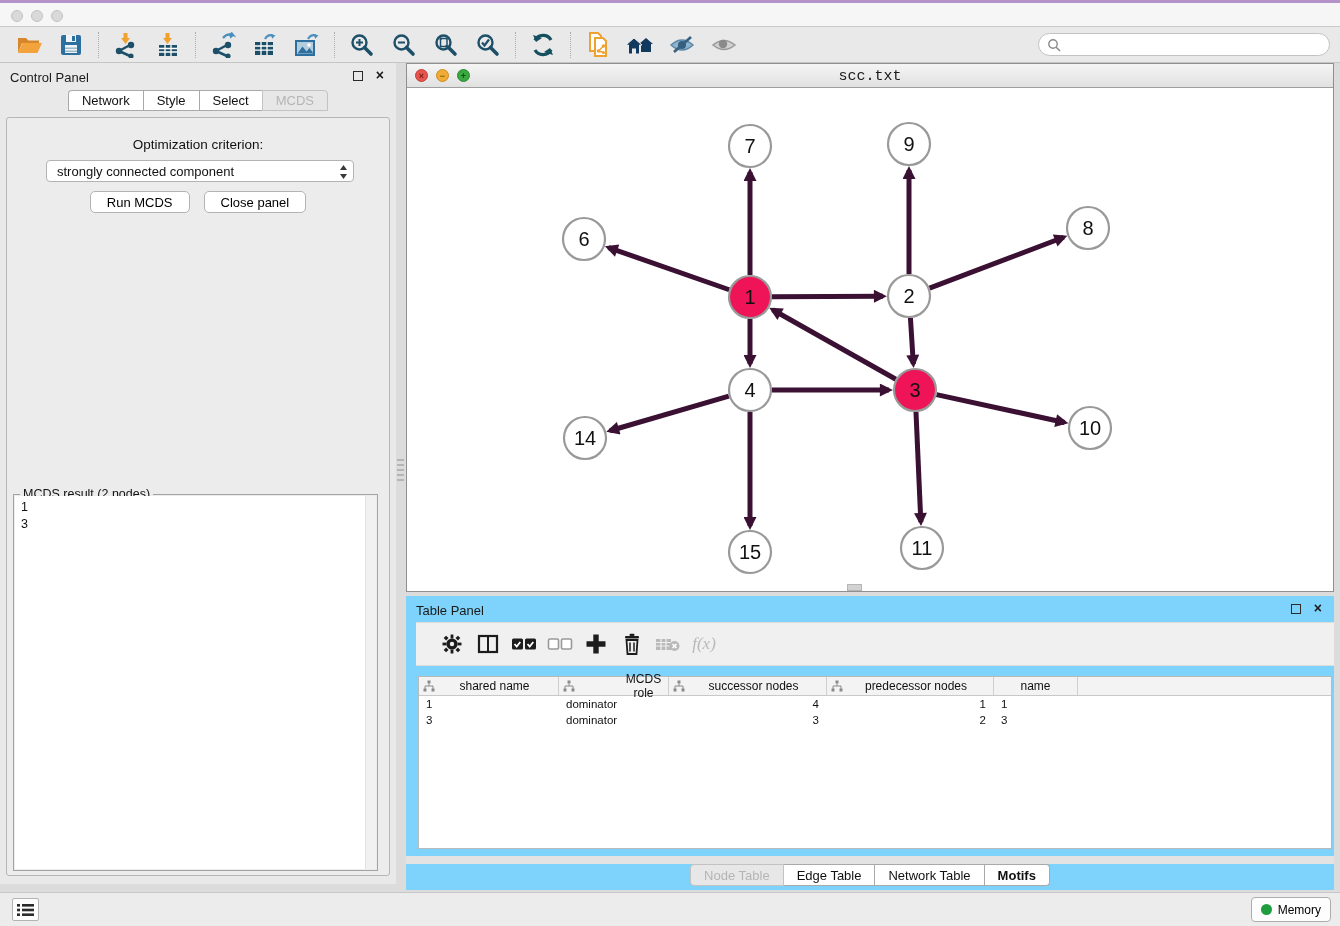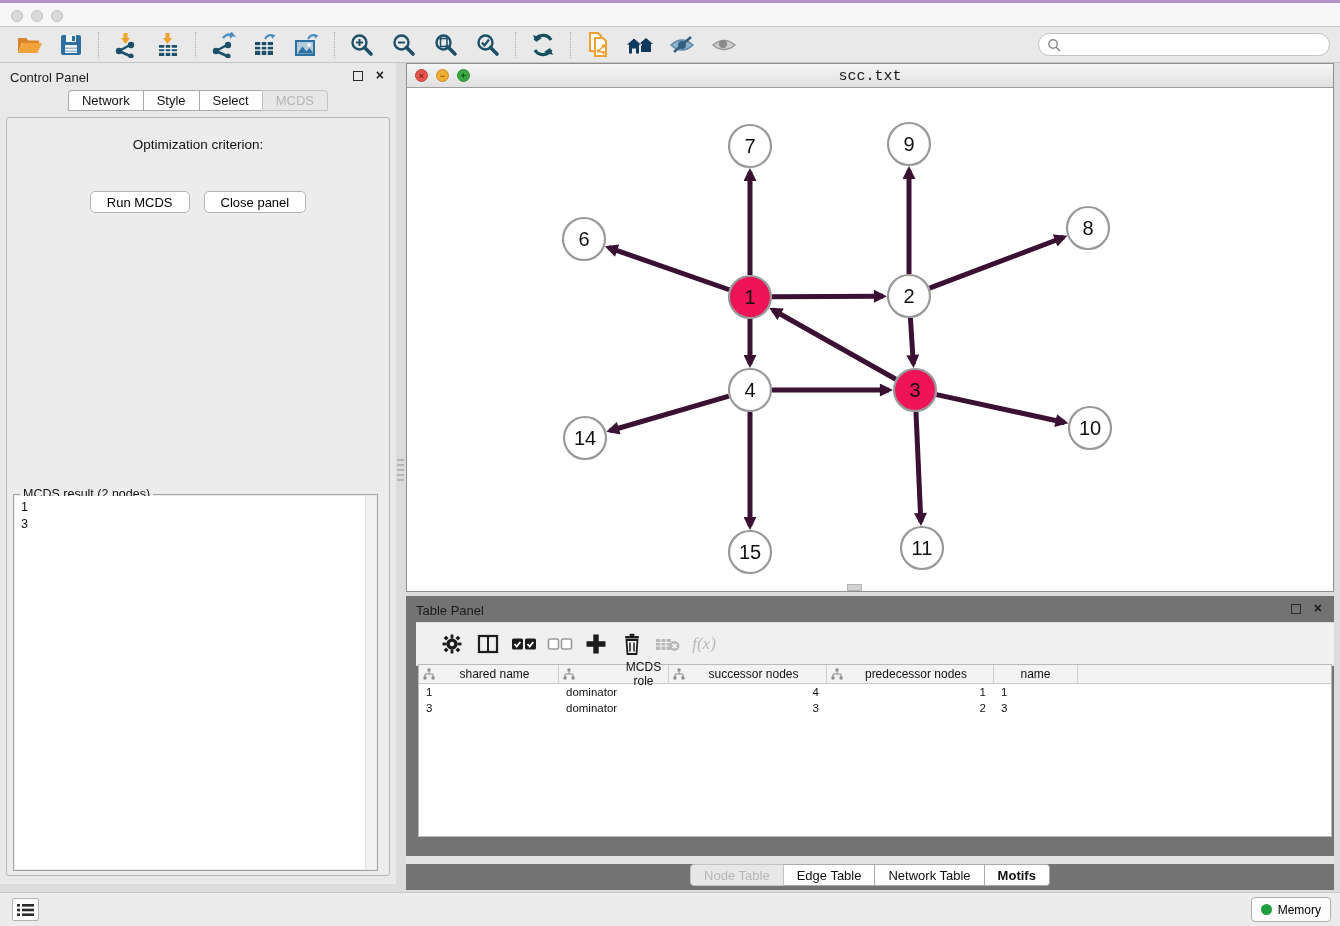--- a/index.html
+++ b/index.html
@@ -61,27 +61,27 @@
   .tl { position:absolute; top:5px; width:13px; height:13px; border-radius:50%; font-size:9px; font-weight:bold;
         text-align:center; line-height:12px; }
   .tl-red   { left:8px;  background:#e5554d; border:1px solid #c33d35; color:#7e1d18; }
   .tl-yel   { left:29px; background:#f0ac35; border:1px solid #cd8d21; color:#8a5a0a; }
   .tl-grn   { left:50px; background:#39a83f; border:1px solid #2c8a33; color:#11521a; }
   .nw-title { position:absolute; left:0; right:0; top:4px; text-align:center; font-size:15px; color:#1a1a1a;font-family:Liberation Mono, monospace; }
   .nw-canvas { position:absolute; left:0; top:25px; right:0; bottom:0; background:#fff; }
   .h-grip { position:absolute; left:440px; bottom:0px; width:15px; height:7px; background:#d2d2d2; border:1px solid #b5b5b5; }
 
   
-  .tp { position:absolute; left:406px; top:596px; width:928px; height:294px; background:#737373; }
+  .tp { position:absolute; left:406px; top:596px; width:928px; height:294px; background:#7dd3fc; }
   .tp-toolbar { position:absolute; left:10px; right:0; top:26px; height:44px; background:#f0f0f0;
                 border-top:1px solid #ddd; border-bottom:1px solid #ddd; display:flex; align-items:center; padding-left:18px; }
   .tp-btn { width:34px; height:34px; display:flex; align-items:center; justify-content:center; background:transparent;
             border:none; margin:0 1px; }
   .fx { font-family:"Liberation Serif", serif; font-style:italic; font-size:17px; color:#b9b9b9; }
-  .ntable { position:absolute; left:12px; top:68px; width:914px; height:173px; background:#fff; border:1px solid #b9b9b9; }
+  .ntable { position:absolute; left:12px; top:80px; width:914px; height:173px; background:#fff; border:1px solid #b9b9b9; }
   .thead { display:flex; height:19px; background:#f3f3f3; border-bottom:1px solid #c9c9c9; }
   .th { display:flex; align-items:center; border-right:1px solid #cfcfcf; font-size:12px; padding:0 4px; }
   .th .th-label { flex:1; text-align:center; }
   .trow { display:flex; height:16px; font-size:11.5px; }
   .td { overflow:hidden; white-space:nowrap; line-height:16px; }
   .tab-strip { position:absolute; left:0; right:0; top:260px; height:8px; background:#e3e3e3; }
   .tp-tabs { position:absolute; left:0; right:0; top:268px; display:flex; justify-content:center; }
   .btab { height:22px; padding:3px 13px; background:#fff; border:1px solid #a9a9a9; border-left:none;
           font-size:13px; line-height:16px; }
   .btab:first-child { border-left:1px solid #c2c2c2; border-radius:4px 0 0 4px; }
@@ -255,20 +255,29 @@
   <span class="float-btn" style="right:33px"></span>
   <span class="close-btn" style="right:12px">×</span>
   <div class="cp-tabs">
     <div class="tab">Network</div>
     <div class="tab">Style</div>
     <div class="tab">Select</div>
     <div class="tab disabled-active">MCDS</div>
   </div>
   <div class="cp-content">
     <div class="opt-label">Optimization criterion:</div>
+    <div class="dropdown">
+      <span>strongly connected component</span>
+      <span class="stepper">
+        <svg width="9" height="16" viewBox="0 0 9 16">
+          <path d="M4.5 1 L8 6 H1 Z" fill="#3a3a3a"></path>
+          <path d="M4.5 15 L1 10 H8 Z" fill="#3a3a3a"></path>
+        </svg>
+      </span>
+    </div>
     <div class="btn-row">
       <button class="pbtn">Run MCDS</button>
       <button class="pbtn">Close panel</button>
     </div>
     <div class="groupbox">
       <div class="group-label">MCDS result (2 nodes)</div>
       <div class="result-area">
         <div class="result-text" id="result-text">1
 3</div>
         <div class="result-scroll"></div>

